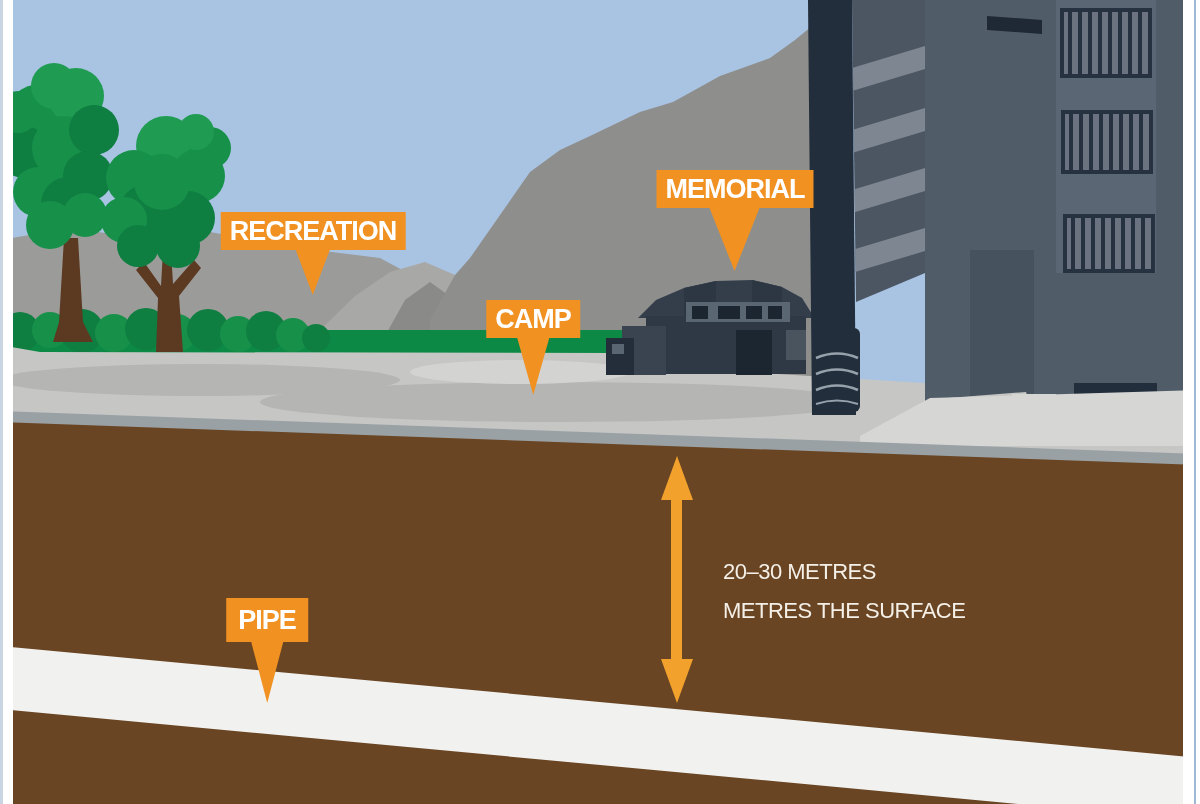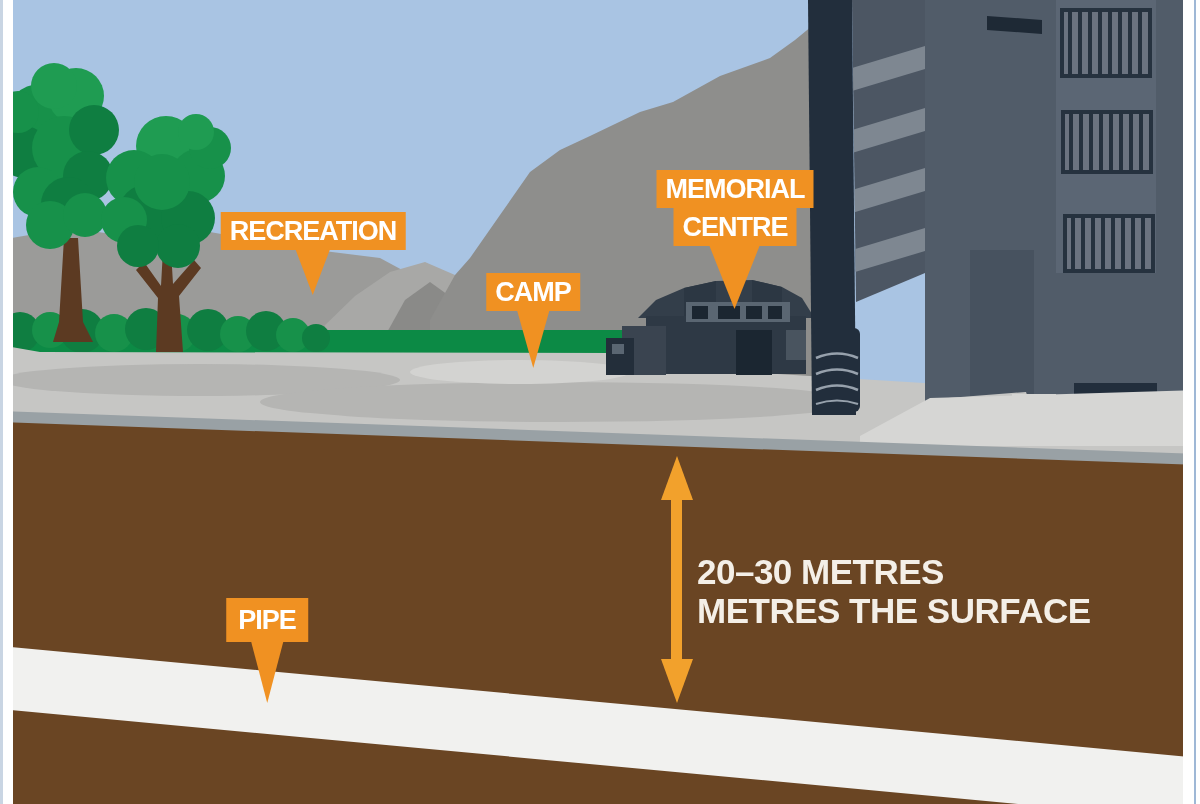--- a/index.html
+++ b/index.html
@@ -13,22 +13,22 @@
            font-weight:700;font-size:27px;line-height:38px;letter-spacing:-1px;
            padding:0 9px;white-space:nowrap;}
   .callout .ptr{width:0;height:0;border-style:solid;
            border-color:var(--c-orange) transparent transparent transparent;}
   .c-rec  .ptr{border-width:45px 17px 0 17px;}
   .c-camp .ptr{border-width:57px 16px 0 16px;}
   .c-mem  .ptr{border-width:63px 25px 0 25px;}
   .c-pipe .line{line-height:44px;padding:0 12px;}
   .c-pipe .ptr{border-width:61px 16px 0 16px;}
   
-  .depth{position:absolute;left:697px;top:552px;z-index:10;color:var(--c-cream_text);
-         font-weight:700;font-size:35px;line-height:39px;letter-spacing:-0.5px;
+  .depth{position:absolute;left:723px;top:552px;z-index:10;color:var(--c-cream_text);
+         font-weight:400;font-size:22px;line-height:39px;letter-spacing:-0.5px;
          white-space:nowrap;}
 </style>
 </head>
 <body>
 
 <div id="canvas">
 
   <svg id="scene" viewBox="0 0 1200 804">
     <defs>
       <clipPath id="sideclip">
@@ -210,28 +210,27 @@
       <rect x="1183" y="0" width="17" height="804" style="fill:var(--c-border_white)"></rect>
       <rect x="1194" y="0" width="2" height="804" style="fill:var(--c-border_blue)"></rect>
     </g>
   </svg>
 
   <div class="callout c-rec" style="left:313px;top:212px;text-align:center;">
     <div class="line">RECREATION</div>
     <div class="ptr"></div>
   </div>
 
-  <div class="callout c-camp" style="left:533px;top:273px;">
+  <div class="callout c-camp" style="left:533px;top:300px;">
     <div class="line">CAMP</div>
     <div class="ptr"></div>
   </div>
 
   <div class="callout c-mem" style="left:735px;top:170px;">
     <div class="line">MEMORIAL</div>
-    <div class="line">CENTRE</div>
     <div class="ptr"></div>
   </div>
 
   <div class="callout c-pipe" style="left:267px;top:598px;justify-content:space-between;">
     <div class="line">PIPE</div>
     <div class="ptr"></div>
   </div>
 
   <div class="depth">
     <div>20–30 METRES</div>

